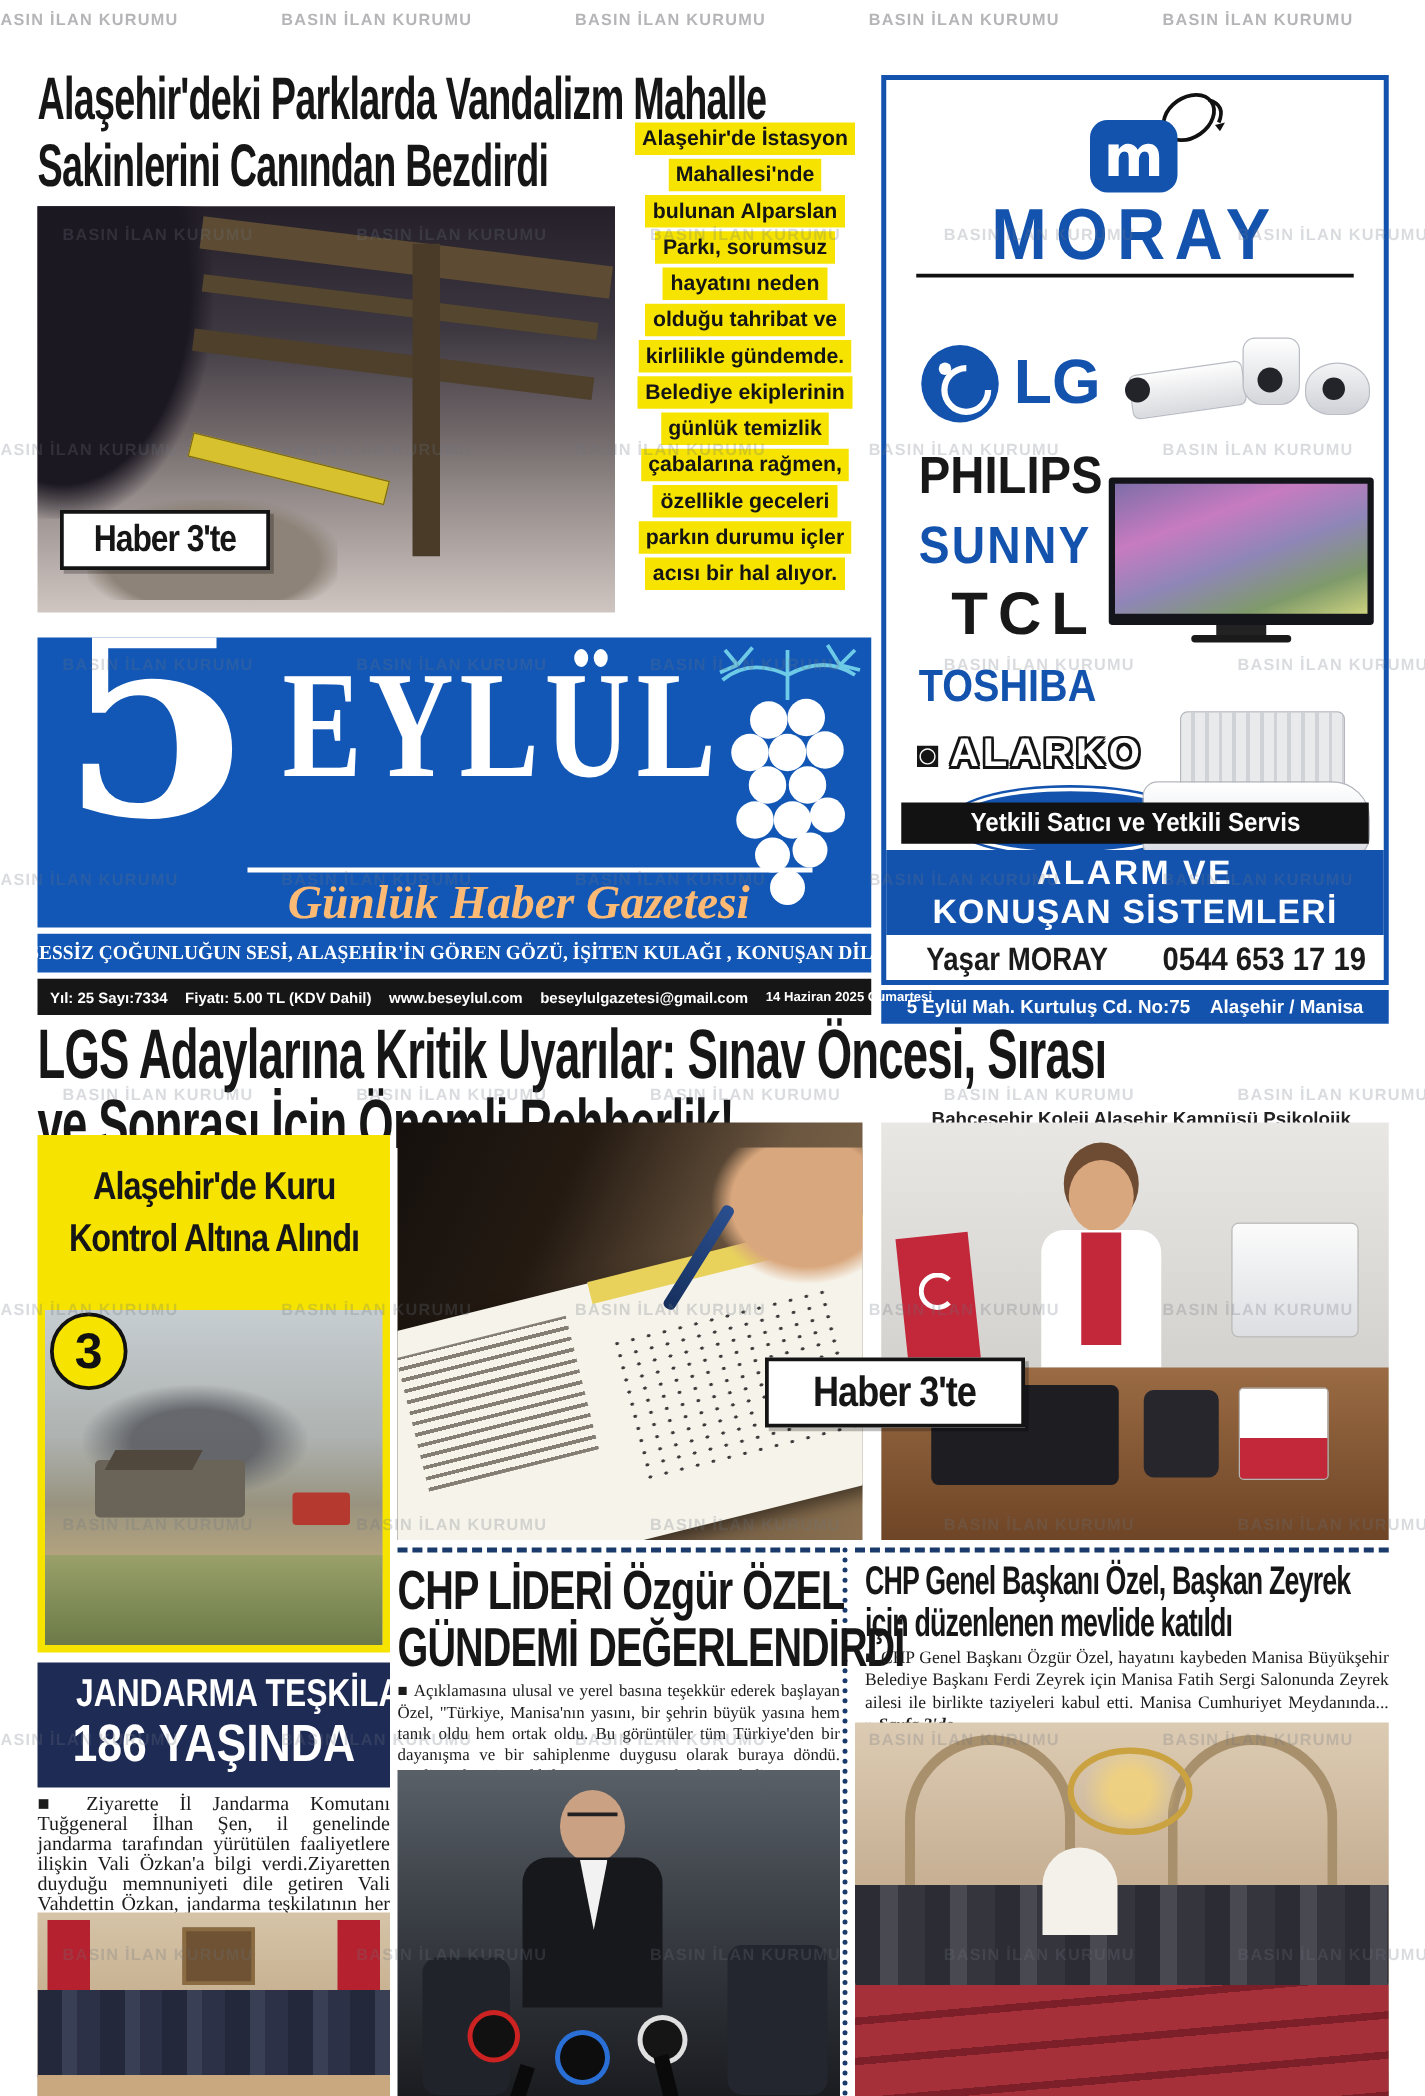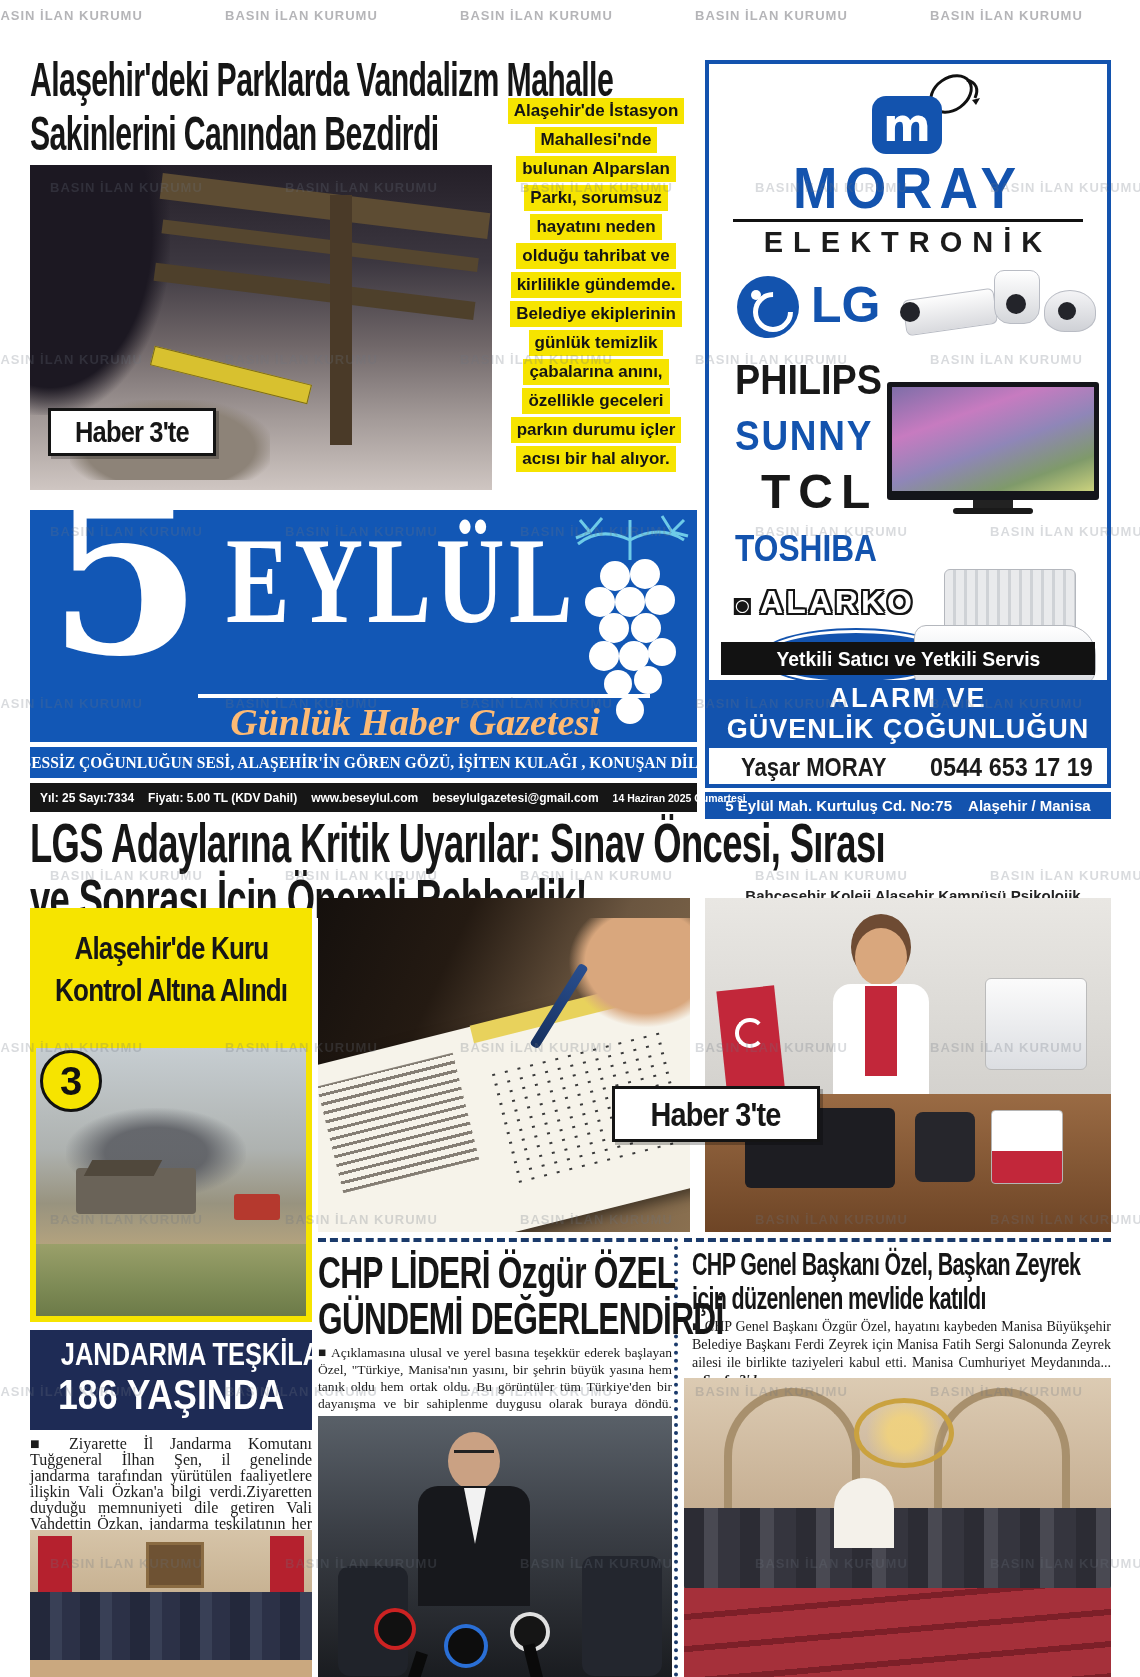--- a/index.html
+++ b/index.html
@@ -56,43 +56,40 @@
   <div class="hlwrap" style="left:494px;top:98px;width:204px;">
     <span class="hl">Alaşehir'de İstasyon</span><br>
     <span class="hl">Mahallesi'nde</span><br>
     <span class="hl">bulunan Alparslan</span><br>
     <span class="hl">Parkı, sorumsuz</span><br>
     <span class="hl">hayatını neden</span><br>
     <span class="hl">olduğu tahribat ve</span><br>
     <span class="hl">kirlilikle gündemde.</span><br>
     <span class="hl">Belediye ekiplerinin</span><br>
     <span class="hl">günlük temizlik</span><br>
-    <span class="hl">çabalarına anını,</span><br>
+    <span class="hl">çabalarına rağmen,</span><br>
     <span class="hl">özellikle geceleri</span><br>
     <span class="hl">parkın durumu içler</span><br>
     <span class="hl">acısı bir hal alıyor.</span>
   </div>
 
   <div class="abs" style="left:705px;top:60px;width:398px;height:720px;border:4px solid #1353ae;background:#fff;">
 
     <svg class="abs" style="left:208px;top:2px;" width="80" height="60" viewBox="0 0 80 60">
       <ellipse cx="34" cy="28" rx="22" ry="16" fill="#fff" stroke="#111" stroke-width="3" transform="rotate(-35 34 28)"></ellipse>
       <path d="M50 14 q 14 4 8 18" fill="none" stroke="#111" stroke-width="3"></path>
       <path d="M55 34 l 8 -2 -4 7 z" fill="#111"></path>
     </svg>
     <div class="abs" style="left:163px;top:32px;width:70px;height:58px;background:#1353ae;border-radius:14px;display:flex;align-items:center;justify-content:center;">
       <span style="color:#fff;font-weight:900;font-size:46px;line-height:40px;font-family:'DejaVu Sans',sans-serif;">m</span>
     </div>
     <div class="adtxt center" style="left:0;top:90px;width:398px;font-size:58px;color:#1353ae;letter-spacing:8px;font-weight:900;">
       <span style="display:inline-block;transform:scaleX(.92);transform-origin:center top;">MORAY</span>
     </div>
     <div class="abs" style="left:24px;top:155px;width:350px;height:3px;background:#111;"></div>
-    <div class="adtxt center" style="left:0;top:162px;width:398px;font-size:29px;color:#1b1b1b;letter-spacing:10px;font-weight:800;">
-      <span>ELEKTRONİK</span>
-    </div>
 
     <div class="abs" style="left:28px;top:212px;width:62px;height:62px;border-radius:50%;background:#1353ae;">
       <div style="position:absolute;left:14px;top:14px;width:10px;height:10px;border-radius:50%;background:#fff;"></div>
       <div style="position:absolute;left:16px;top:16px;width:30px;height:30px;border:5px solid #fff;border-top-color:transparent;border-radius:50%;transform:rotate(45deg);"></div>
     </div>
     <div class="adtxt" style="left:102px;top:212px;font-size:50px;color:#1353ae;font-weight:900;">
       <span>LG</span>
     </div>
 
     <div class="abs" style="left:185px;top:200px;width:205px;height:88px;">
@@ -135,21 +132,21 @@
       <div class="ph" style="left:0px;top:56px;width:180px;height:60px;background:linear-gradient(#ffffff,#e7e9ee 70%,#d4d8df);border:1px solid #b4b7bd;border-radius:12px 30px 18px 12px;"></div>
       <div class="ph" style="left:6px;top:86px;width:168px;height:5px;background:#3f7ad1;"></div>
     </div>
 
     <div class="abs" style="left:12px;top:578px;width:374px;height:33px;background:#121212;display:flex;align-items:center;justify-content:center;">
       <span style="color:#fff;font-weight:800;font-size:21px;display:inline-block;transform:scaleX(.92);white-space:nowrap;">Yetkili Satıcı ve Yetkili Servis</span>
     </div>
 
     <div class="abs" style="left:0;top:616px;width:398px;height:68px;background:#1353ae;color:#fff;text-align:center;">
       <div style="font-weight:900;font-size:27px;letter-spacing:2px;margin-top:3px;">ALARM VE</div>
-      <div style="font-weight:900;font-size:27px;letter-spacing:1px;">GÜVENLİK ÇOĞUNLUĞUN</div>
+      <div style="font-weight:900;font-size:27px;letter-spacing:1px;">KONUŞAN SİSTEMLERİ</div>
     </div>
 
     <div class="abs" style="left:0;top:686px;width:398px;height:34px;display:flex;align-items:center;justify-content:space-between;padding:0 32px;box-sizing:border-box;">
       <span style="font-weight:900;font-size:26px;color:#1b1b1b;display:inline-block;transform:scaleX(.85);transform-origin:left center;white-space:nowrap;">Yaşar MORAY</span>
       <span style="font-weight:900;font-size:26px;color:#1b1b1b;display:inline-block;transform:scaleX(.9);transform-origin:right center;white-space:nowrap;">0544 653 17 19</span>
     </div>
   </div>
 
   <div class="abs" style="left:705px;top:792px;width:406px;height:27px;background:#1353ae;color:#fff;display:flex;align-items:center;justify-content:center;gap:16px;">
     <span style="font-weight:700;font-size:15px;white-space:nowrap;">5 Eylül Mah. Kurtuluş Cd. No:75</span>

